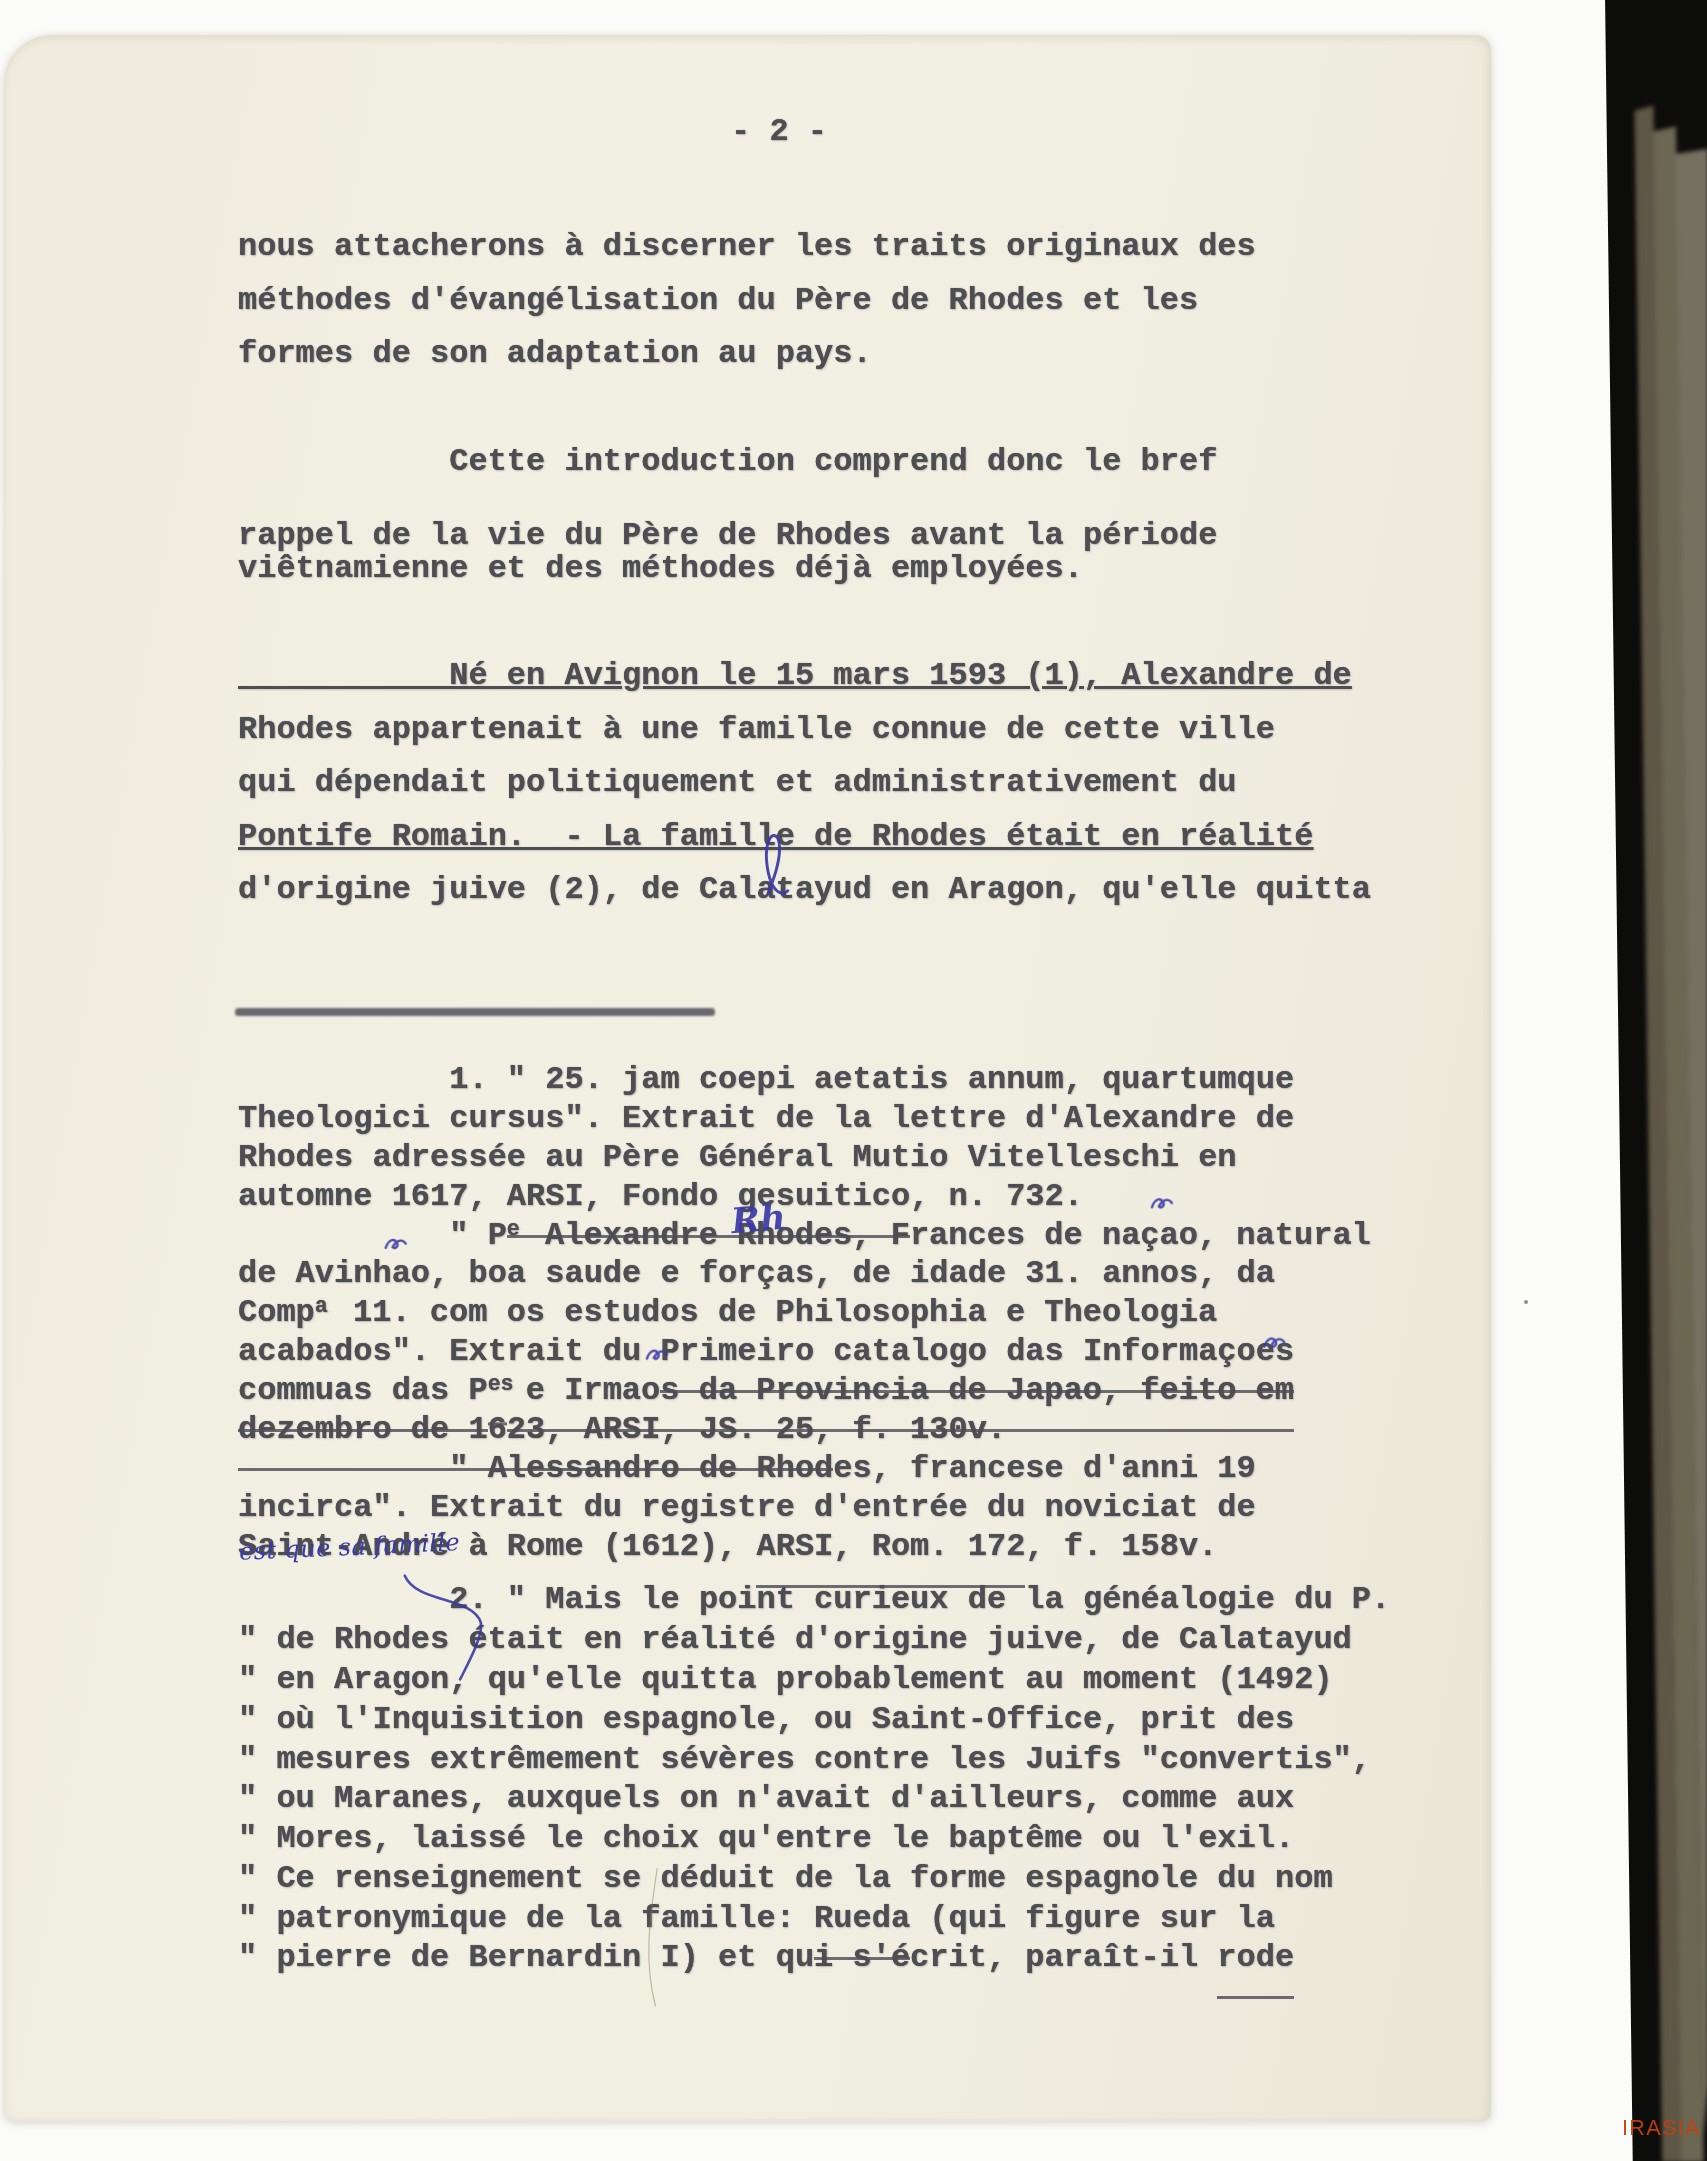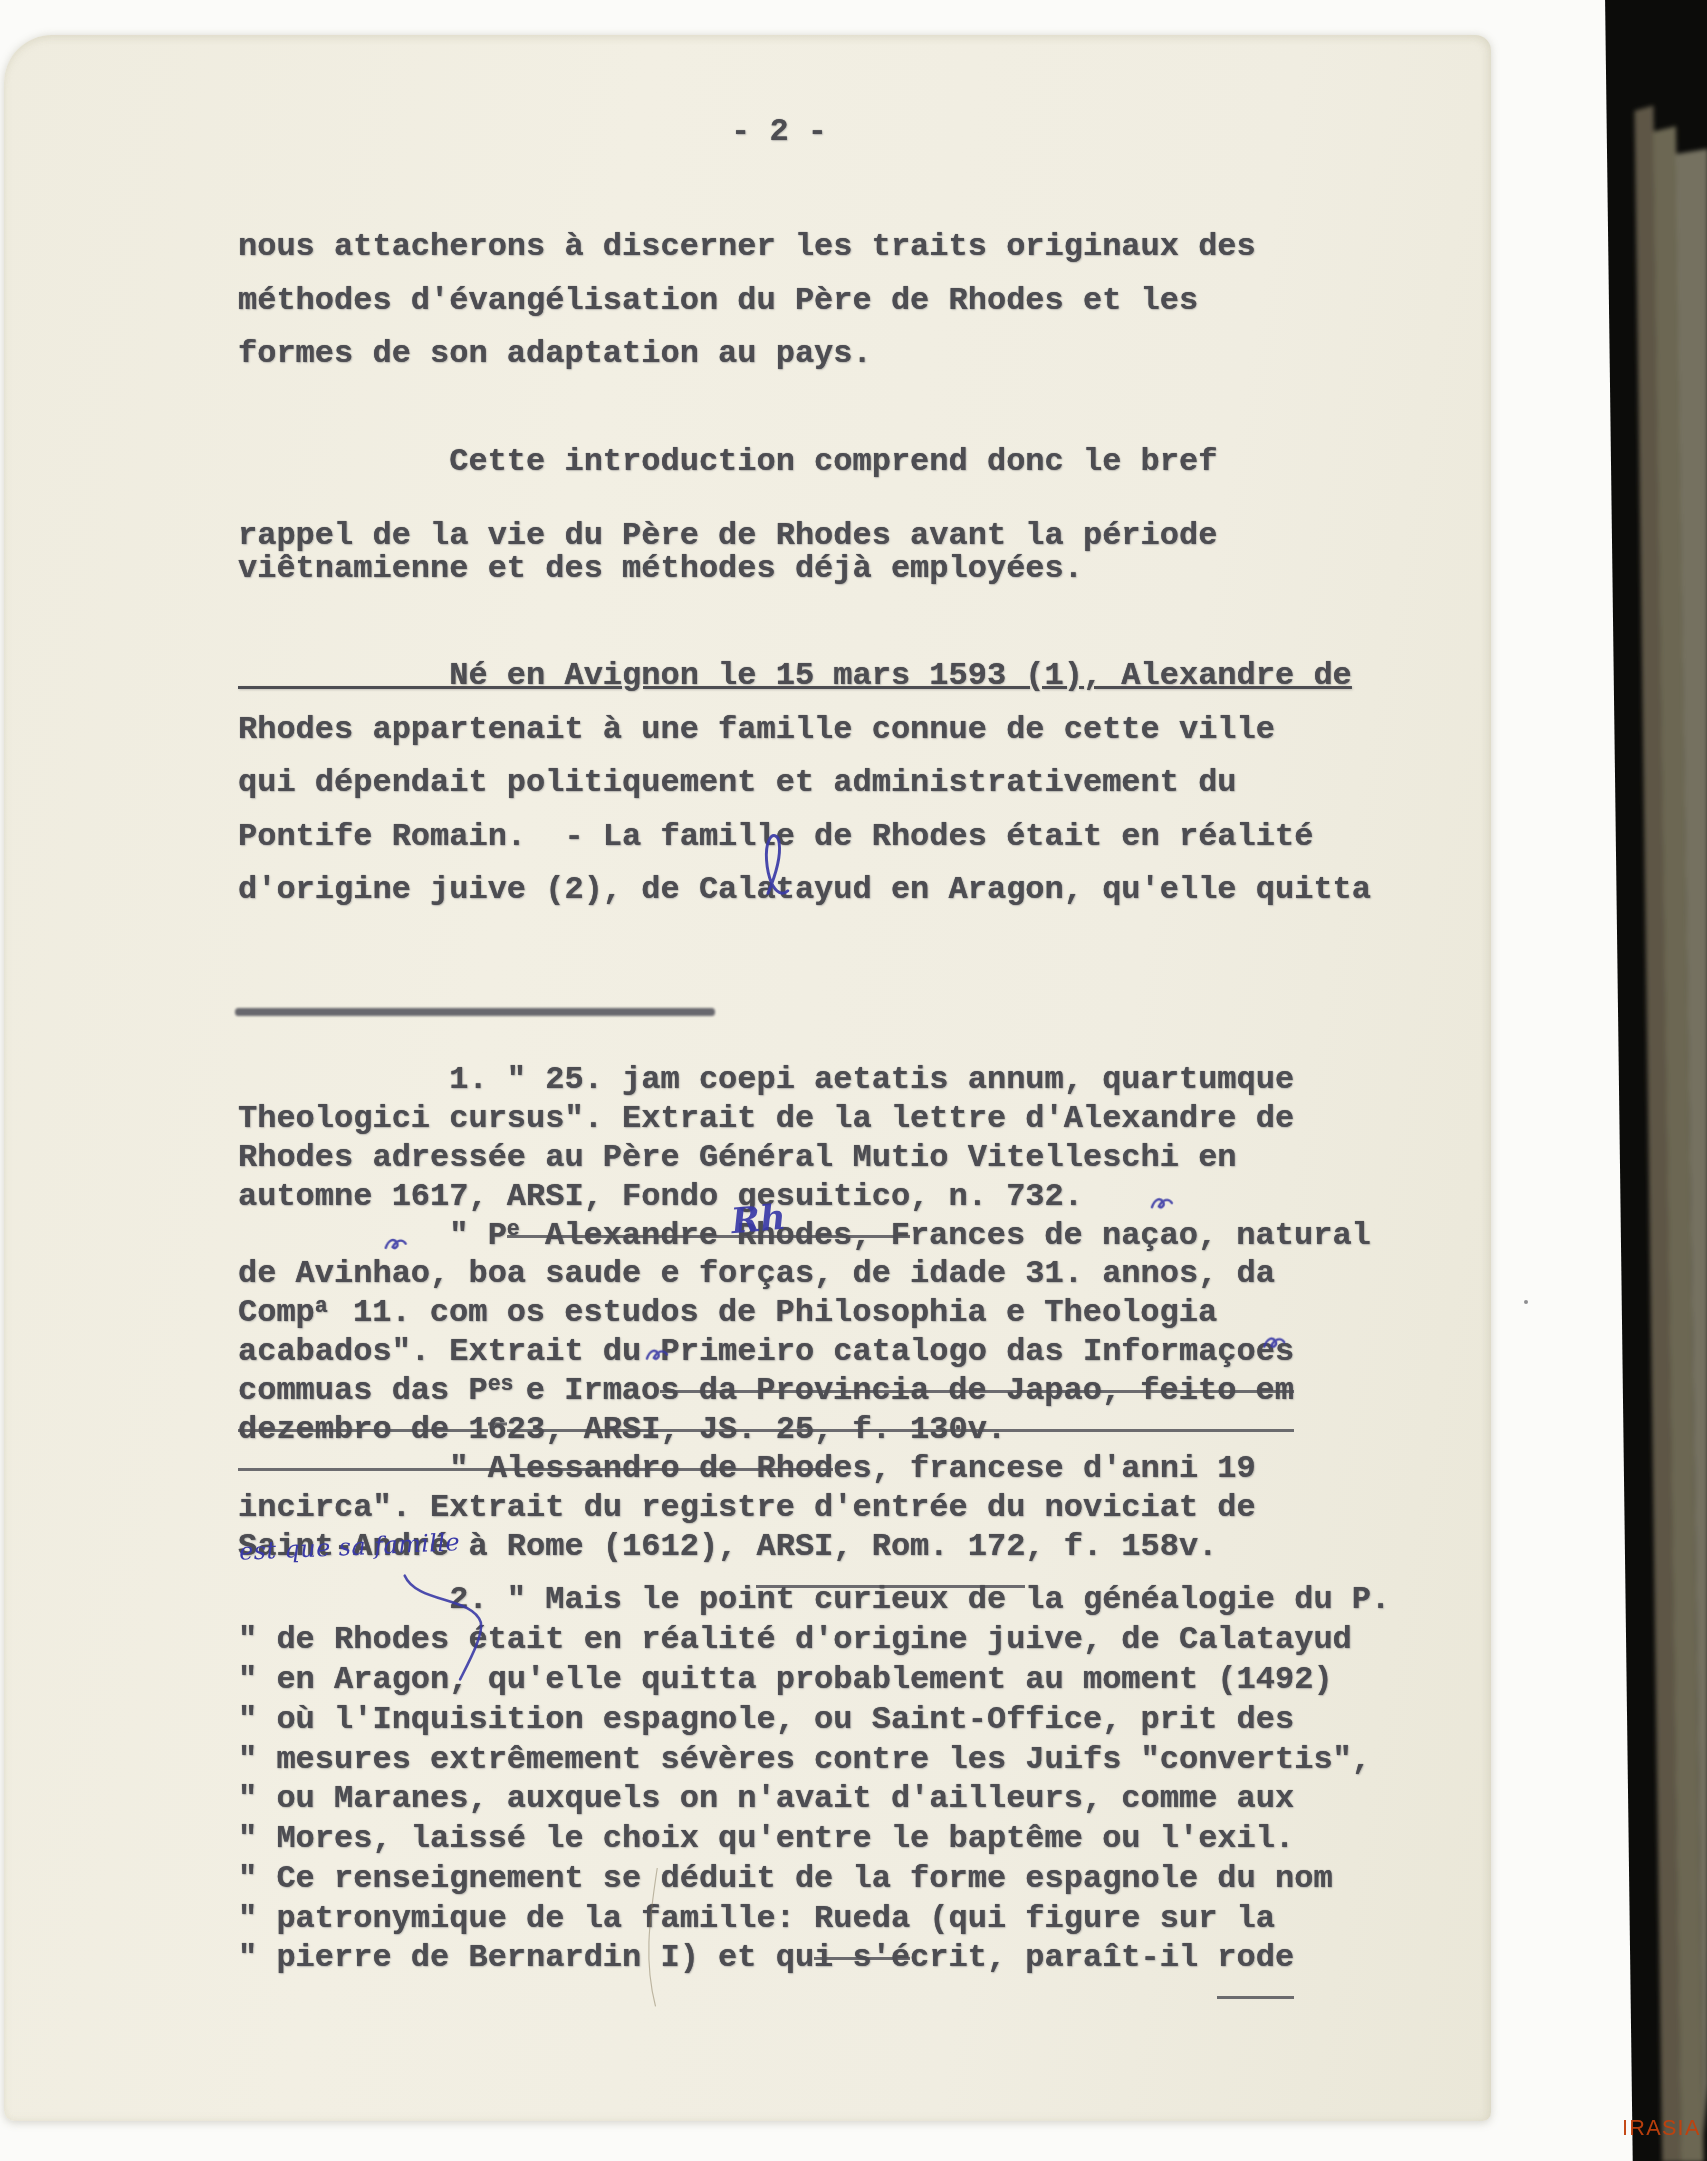--- a/index.html
+++ b/index.html
@@ -52,21 +52,21 @@
   <div>
       <div class="tl" style="left: 238px; top: 229px;">nous attacherons à discerner les traits originaux des</div>
       <div class="tl" style="left: 238px; top: 283px;">méthodes d'évangélisation du Père de Rhodes et les</div>
       <div class="tl" style="left: 238px; top: 336px;">formes de son adaptation au pays.</div>
       <div class="tl" style="left: 238px; top: 444px;">           Cette introduction comprend donc le bref</div>
       <div class="tl" style="left: 238px; top: 497px; margin-top: 21px;">rappel de la vie du Père de Rhodes avant la période</div>
       <div class="tl" style="left: 238px; top: 551px;">viêtnamienne et des méthodes déjà employées.</div>
       <div class="tl" style="left: 238px; top: 658px; text-decoration: underline;">           Né en Avignon le 15 mars 1593 (1), Alexandre de</div>
       <div class="tl" style="left: 238px; top: 712px;">Rhodes appartenait à une famille connue de cette ville</div>
       <div class="tl" style="left: 238px; top: 765px;">qui dépendait politiquement et administrativement du</div>
-      <div class="tl" style="left: 238px; top: 819px;">Pontife Romain.  - La famille de Rhodes était en réalité</div>
+      <div class="tl" style="left: 238px; top: 819px; text-decoration: underline;">Pontife Romain.  - La famille de Rhodes était en réalité</div>
       <div class="tl" style="left: 238px; top: 872px;">d'origine juive (2), de Calatayud en Aragon, qu'elle quitta</div>
     </div>
   <div class="sepline"></div>
   <div>
       <div class="tl" style="left: 238px; top: 1062px;">           1. " 25. jam coepi aetatis annum, quartumque</div>
       <div class="tl" style="left: 238px; top: 1101px;">Theologici cursus". Extrait de la lettre d'Alexandre de</div>
       <div class="tl" style="left: 238px; top: 1140px;">Rhodes adressée au Père Général Mutio Vitelleschi en</div>
       <div class="tl" style="left: 238px; top: 1179px;"><span>automne 1617, </span><span class="u">ARSI, Fondo gesuitico</span><span>, n. 732.</span></div>
       <div class="tl" style="left: 238px; top: 1218px;"><span>           " P</span><span class="sup">e</span><span> Alexandre Rhodes, Frances de naçao, natural</span></div>
       <div class="tl" style="left: 238px; top: 1256px;">de Avinhao, boa saude e forças, de idade 31. annos, da</div>

